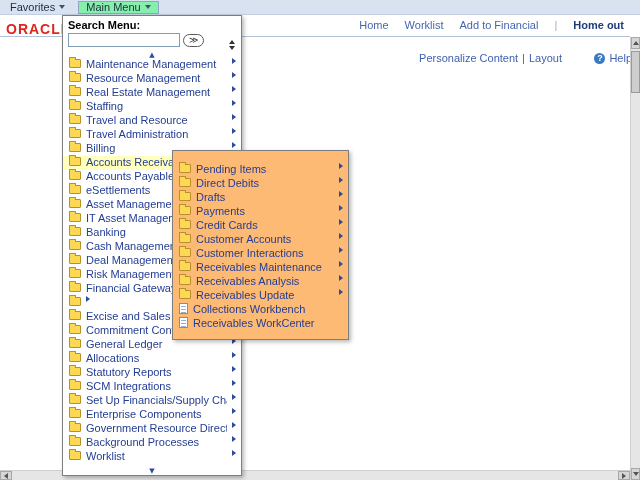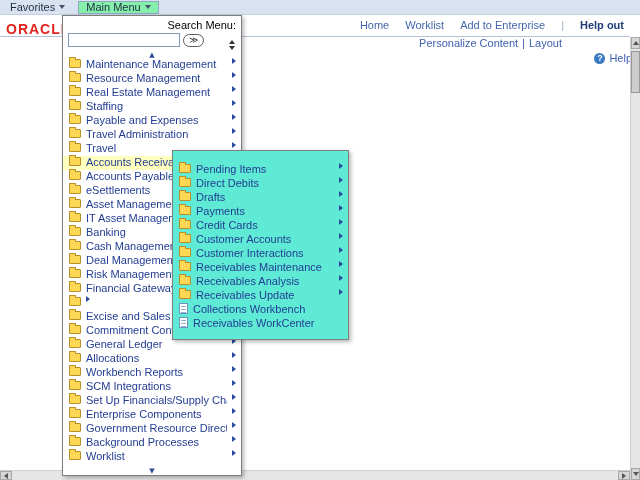--- a/index.html
+++ b/index.html
@@ -26,37 +26,37 @@
   
   .logo {
     position:absolute; left:6px; top:21px; font-weight:bold; font-size:14px;
     color:#e0241f; letter-spacing:1px;
   }
   .hlinks { position:absolute; right:16px; top:19px; display:flex; gap:16px; align-items:center; }
   .hlinks a { color:#4566ad; text-decoration:none; cursor:pointer; }
   .hlinks .signout { color:#1e3c78; font-weight:bold; }
   .hsep { color:#9fb0c8; }
   .hrule { position:absolute; top:36px; left:0; width:630px; height:1px; background:#b4c2d6; }
-  .pzn { position:absolute; top:37px; right:78px; color:#3e5fb0; display:flex; gap:4px; }
+  .pzn { position:absolute; top:52px; right:78px; color:#3e5fb0; display:flex; gap:4px; }
   .pzn a { color:#3e5fb0; text-decoration:none; cursor:pointer; }
   .helpwrap { position:absolute; top:52px; right:8px; display:flex; gap:4px; align-items:center; }
   .helpwrap a { color:#3e5fb0; text-decoration:none; cursor:pointer; }
   .help-icon {
     display:inline-block; width:11px; height:11px; border-radius:50%;
     background:#3a79c4; color:#fff; font-size:9px; line-height:11px;
     text-align:center; font-weight:bold; cursor:pointer;
   }
   
   .menu-panel {
     position:absolute; left:62px; top:15px; width:180px; height:461px;
     background:#fff; border:1px solid #7e7e7e;
     box-shadow:2px 2px 4px rgba(0,0,0,0.28); z-index:10;
   }
   .search-area { position:relative; padding:3px 5px 1px; }
-  .search-label { font-weight:normal; color:#000;text-align:right; }
+  .search-label { font-weight:bold; color:#000; }
   .search-row { display:flex; align-items:center; gap:3px; margin-top:2px; }
   .search-input { width:112px; height:14px; border:1px solid #7f9db9; font-size:11px; padding:0 2px; font-family:"Liberation Sans",sans-serif; }
   .go-btn {
     display:inline-block; border:1px solid #5a5a5a; border-radius:8px;
     padding:0 5px; font-size:9px; line-height:11px; color:#333;
     font-family:"DejaVu Sans",sans-serif; cursor:pointer;
   }
   .spinner { position:absolute; right:6px; top:24px; display:flex; flex-direction:column; gap:2px; cursor:pointer; }
   .tri-up { width:0; height:0; border-left:3px solid transparent; border-right:3px solid transparent; border-bottom:4px solid #333; }
   .tri-down { width:0; height:0; border-left:3px solid transparent; border-right:3px solid transparent; border-top:4px solid #333; }
@@ -77,21 +77,21 @@
     content:""; position:absolute; top:-3px; left:-1px; width:5px; height:2px;
     background:#fdd855; border:1px solid #b98f2a; border-bottom:none; border-radius:1px 1px 0 0;
   }
   .page-icon { position:relative; width:9px; height:11px; flex:none; background:#fff; border:1px solid #6f93bd; }
   .page-icon::before {
     content:""; position:absolute; left:1px; right:1px; top:2px; height:7px;
     background:repeating-linear-gradient(to bottom,#8fb0d4 0,#8fb0d4 1px,transparent 1px,transparent 3px);
   }
   .submenu-panel {
     position:absolute; left:172px; top:150px; width:177px;
-    background:#5eead4; border:1px solid #7e7e7e; padding:12px 0 8px;
+    background:#fdba74; border:1px solid #7e7e7e; padding:12px 0 8px;
     box-shadow:2px 2px 4px rgba(0,0,0,0.28); z-index:20;
   }
   
   .vscroll { position:absolute; right:0; top:37px; bottom:0; width:10px; background:#e6e6e6; border-left:1px solid #cfcfcf; z-index:2; cursor:pointer; }
   .vs-btn { position:absolute; left:0; width:9px; height:12px; background:#d6d6d6; border:1px solid #a8a8a8; display:flex; align-items:center; justify-content:center; cursor:pointer; }
   .vs-btn.up { top:0; }
   .vs-btn.down { bottom:0; }
   .vs-thumb { position:absolute; left:0; top:14px; width:9px; height:42px; background:#cdcdcd; border:1px solid #999; cursor:pointer; }
   .hscroll { position:absolute; left:0; bottom:0; height:10px; width:630px; background:#e6e6e6; border-top:1px solid #cfcfcf; z-index:1; cursor:pointer; }
   .hs-btn { position:absolute; top:0; width:12px; height:9px; background:#d6d6d6; border:1px solid #a8a8a8; display:flex; align-items:center; justify-content:center; cursor:pointer; }
@@ -113,23 +113,23 @@
   <div class="tb-btn active">
     <span>Main Menu</span>
     <span class="caret"></span>
   </div>
 </div>
 
 <div class="logo">ORACLE</div>
 <div class="hlinks">
   <a>Home</a>
   <a>Worklist</a>
-  <a>Add to Enterprise</a>
+  <a>Add to Financial</a>
   <span class="hsep">|</span>
-  <a class="signout">Help out</a>
+  <a class="signout">Home out</a>
 </div>
 <div class="hrule"></div>
 
 <div class="pzn">
   <a>Personalize Content</a>
   <span>|</span>
   <a>Layout</a>
 </div>
 <div class="helpwrap">
   <span class="help-icon">?</span>
@@ -166,31 +166,31 @@
         <span class="lbl">Real Estate Management</span>
         <span class="arrow"></span>
       </div>
     <div class="mi">
         <span class="folder"></span>
         <span class="lbl">Staffing</span>
         <span class="arrow"></span>
       </div>
     <div class="mi">
         <span class="folder"></span>
-        <span class="lbl">Payable and Expenses</span>
+        <span class="lbl">Travel and Resource</span>
         <span class="arrow"></span>
       </div>
     <div class="mi">
         <span class="folder"></span>
         <span class="lbl">Travel Administration</span>
         <span class="arrow"></span>
       </div>
     <div class="mi">
         <span class="folder"></span>
-        <span class="lbl">Travel</span>
+        <span class="lbl">Billing</span>
         <span class="arrow"></span>
       </div>
     <div class="mi hl">
         <span class="folder"></span>
         <span class="lbl">Accounts Receivable</span>
         <span class="arrow"></span>
       </div>
     <div class="mi">
         <span class="folder"></span>
         <span class="lbl">Accounts Payable</span>
@@ -255,21 +255,21 @@
         <span class="lbl">General Ledger</span>
         <span class="arrow"></span>
       </div>
     <div class="mi">
         <span class="folder"></span>
         <span class="lbl">Allocations</span>
         <span class="arrow"></span>
       </div>
     <div class="mi">
         <span class="folder"></span>
-        <span class="lbl">Workbench Reports</span>
+        <span class="lbl">Statutory Reports</span>
         <span class="arrow"></span>
       </div>
     <div class="mi">
         <span class="folder"></span>
         <span class="lbl">SCM Integrations</span>
         <span class="arrow"></span>
       </div>
     <div class="mi">
         <span class="folder"></span>
         <span class="lbl">Set Up Financials/Supply Chain</span>

